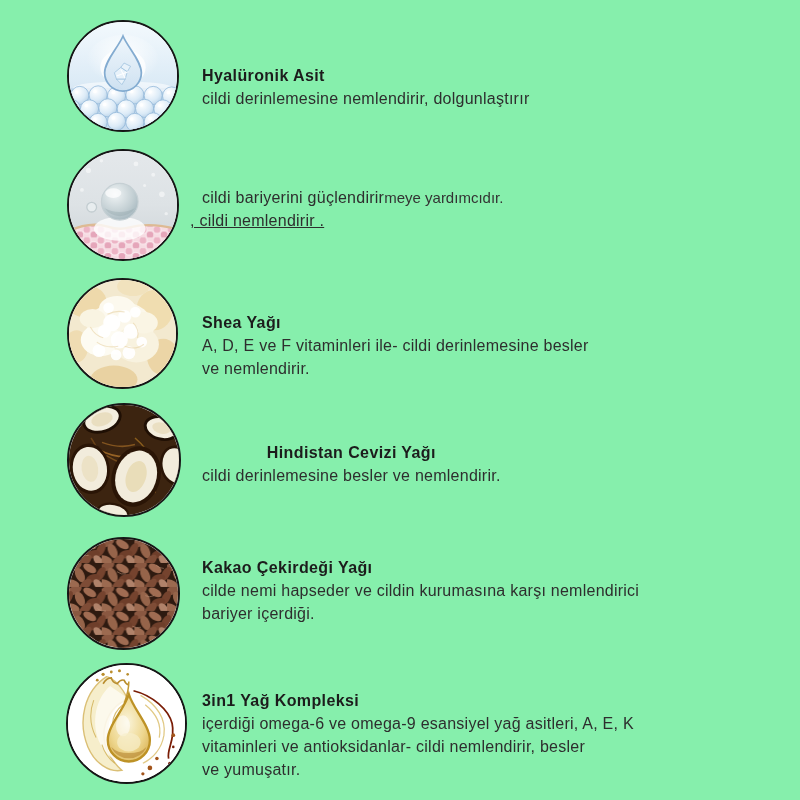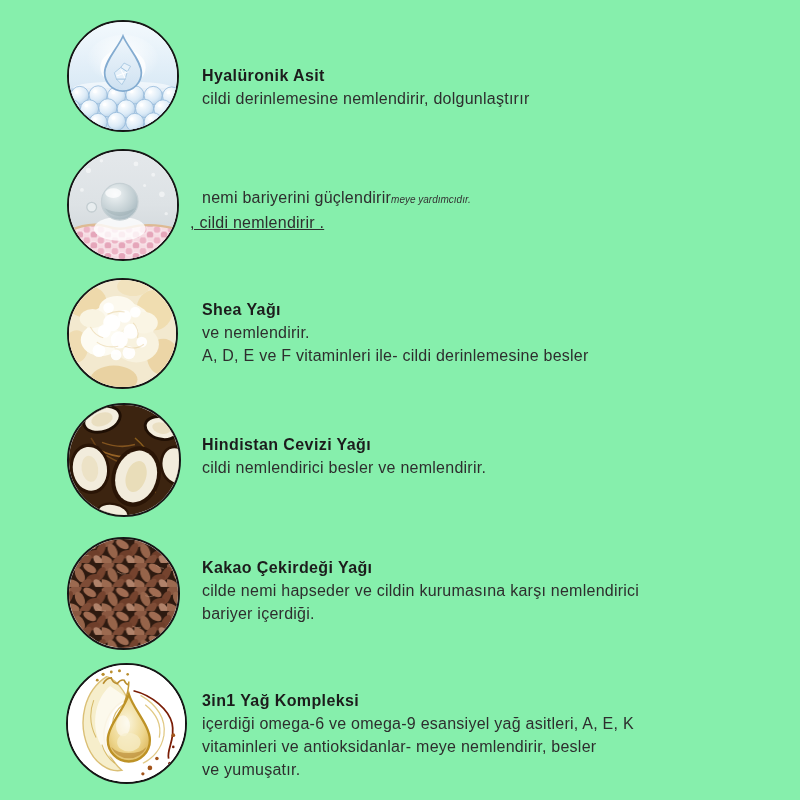--- a/index.html
+++ b/index.html
@@ -15,21 +15,21 @@
   .circle svg{display:block;width:100%;height:100%;}
   .text{position:absolute;left:202px;}
   .title{
     font-size:16px;font-weight:700;line-height:23px;color:#1c1c1c;letter-spacing:.4px;
     white-space:nowrap;
   }
   .bline{
     font-size:16px;font-weight:400;line-height:23px;color:#2e2e2e;letter-spacing:.25px;
     white-space:nowrap;
   }
-  .alt-seg{font-size:10px;letter-spacing:0;color:#333;font-style:italic;}
+  .alt-seg{font-size:15px;letter-spacing:0;color:#333;}
   .shift-left{margin-left:-12px;text-decoration:underline;}
 </style>
 </head>
 <body>
 
 <div class="canvas">
 
   <div class="row" style="top:20px;">
     <div class="circle">
       <svg viewBox="0 0 100 100">
@@ -134,21 +134,21 @@
         <path d="M-2,75 Q18,65 36,70 Q46,73.5 56,70.8 Q76,65.5 102,73 L102,102 L-2,102 Z" fill="url(#cells2)"></path>
         <path d="M-2,75 Q18,65 36,70 Q46,73.5 56,70.8 Q76,65.5 102,73" fill="none" stroke="#ddba94" stroke-width="2.2"></path>
         <ellipse cx="47" cy="72" rx="24" ry="11" fill="#ffffff" opacity=".8"></ellipse>
         <circle cx="21" cy="52" r="4.5" fill="#e8edef" stroke="#c2ccd0" stroke-width="1.2"></circle>
         <circle cx="47" cy="47" r="17" fill="url(#sph2)" stroke="#c6d0d4" stroke-width="1"></circle>
         <ellipse cx="41" cy="39" rx="7.5" ry="4.5" fill="#ffffff" opacity=".7"></ellipse>
         <path d="M33,53 a17,17 0 0 0 28,0 a20,12 0 0 1 -28,0 Z" fill="#8fa2aa" opacity=".35"></path>
       </svg>
     </div>
     <div class="text" style="top:37px;">
-      <div class="bline"><span>nemi bariyerini güçlendirir</span><span class="alt-seg">meye yardımcıdır.</span></div>
+      <div class="bline"><span>cildi bariyerini güçlendirir</span><span class="alt-seg">meye yardımcıdır.</span></div>
       <div class="bline shift-left">, cildi nemlendirir .</div>
     </div>
   </div>
 
   <div class="row" style="top:278px;">
     <div class="circle" style="width:111px;height:111px;">
       <svg viewBox="0 0 100 100">
         <rect width="100" height="100" fill="#f3e9cf"></rect>
         <g>
           <ellipse cx="16" cy="20" rx="19" ry="15" fill="#eed9ab"></ellipse>
@@ -181,24 +181,24 @@
         </g>
         <g stroke="#e6cf9e" stroke-width="1" fill="none" opacity=".55">
           <path d="M26,58 q8,6 20,4"></path>
             <path d="M52,62 q10,4 18,-2"></path>
             <path d="M36,32 q8,-4 16,-2"></path>
           <path d="M20,44 q4,8 12,10"></path>
             <path d="M60,40 q6,6 4,14"></path>
         </g>
       </svg>
     </div>
-    <div class="text" style="top:20px;">
+    <div class="text" style="top:33px;">
       <div class="title">Shea Yağı</div>
+      <div class="bline">A, D, E ve F vitaminleri ile- cildi derinlemesine besler</div>
       <div class="bline">ve nemlendirir.</div>
-      <div class="bline">A, D, E ve F vitaminleri ile- cildi derinlemesine besler</div>
     </div>
   </div>
 
   <div class="row" style="top:403px;">
     <div class="circle" style="width:114px;height:114px;">
       <svg viewBox="0 0 100 100">
         <rect width="100" height="100" fill="#3c2410"></rect>
         <g stroke-width="1.4" fill="none" opacity=".9">
           <path d="M30,34 q16,6 30,2" stroke="#8a5a22"></path>
           <path d="M26,40 q18,10 36,6" stroke="#a06a28"></path>
@@ -226,23 +226,23 @@
           <ellipse rx="9" ry="14.5" fill="#e9ddb9"></ellipse>
         </g>
         <g transform="translate(97,55) rotate(-12)">
           <ellipse rx="13" ry="17" fill="#f2ecdc" stroke="#2a1506" stroke-width="2.4"></ellipse>
         </g>
         <g transform="translate(40,98) rotate(10)">
           <ellipse rx="14" ry="8" fill="#f2ecdc" stroke="#2a1506" stroke-width="2"></ellipse>
         </g>
       </svg>
     </div>
-    <div class="text" style="top:30px;">
+    <div class="text" style="top:38px;text-align:center;">
       <div class="title">Hindistan Cevizi Yağı</div>
-      <div class="bline">cildi nemlendirici besler ve nemlendirir.</div>
+      <div class="bline">cildi derinlemesine besler ve nemlendirir.</div>
     </div>
   </div>
 
   <div class="row" style="top:537px;">
     <div class="circle" style="width:113px;height:113px;">
       <svg viewBox="0 0 100 100">
         <defs>
           <pattern id="beans5" width="30" height="22" patternUnits="userSpaceOnUse">
             <rect width="30" height="22" fill="#2e1a10"></rect>
             <ellipse cx="5" cy="3" rx="7" ry="3.8" fill="#8a5841" transform="rotate(-25 5 3)"></ellipse>
@@ -319,18 +319,18 @@
         <path d="M52,14 C52,22 50,27 48,33" fill="none" stroke="#c49a35" stroke-width="1.3"></path>
         <path d="M52,25 C48,38 34,52 34,64 a18,18.5 0 0 0 36,0 C70,52 56,38 52,25 Z" fill="url(#oilg)" stroke="#bd9226" stroke-width="2"></path>
         <path d="M37,70 a16,15 0 0 0 30,0 a17,10 0 0 1 -30,0 Z" fill="#a9751f" opacity=".5"></path>
         <ellipse cx="47" cy="52" rx="6" ry="9" fill="#ffffff" opacity=".55"></ellipse>
         <ellipse cx="52" cy="66" rx="10" ry="8" fill="#f7eecb" opacity=".7"></ellipse>
       </svg>
     </div>
     <div class="text" style="top:26px;">
       <div class="title">3in1 Yağ Kompleksi</div>
       <div class="bline">içerdiği omega-6 ve omega-9 esansiyel yağ asitleri, A, E, K</div>
-      <div class="bline">vitaminleri ve antioksidanlar- meye nemlendirir, besler</div>
+      <div class="bline">vitaminleri ve antioksidanlar- cildi nemlendirir, besler</div>
       <div class="bline">ve yumuşatır.</div>
     </div>
   </div>
 
 </div>
 
 </body></html>

